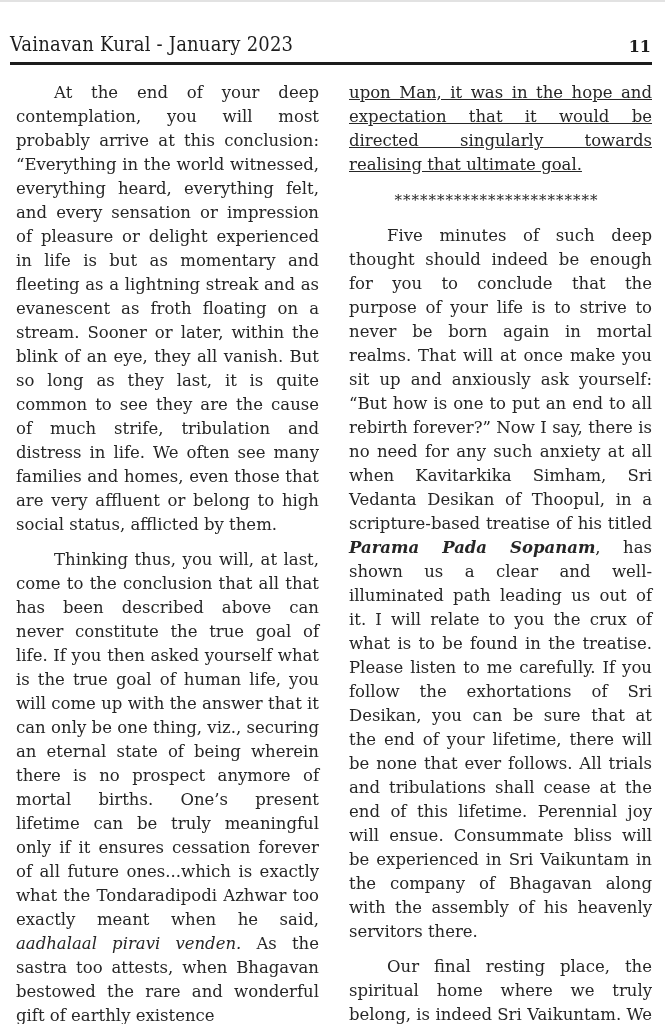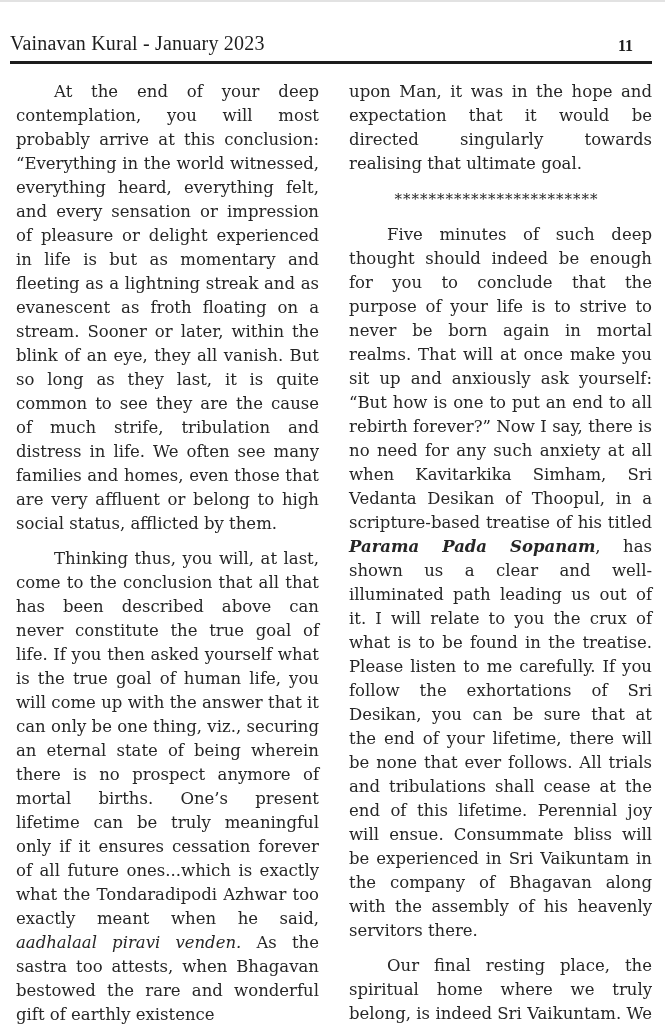--- a/index.html
+++ b/index.html
@@ -15,22 +15,21 @@
     border-top: 2px solid #e2e2e2;
     box-sizing: border-box;
     overflow: hidden;
     font-family: "DejaVu Serif", serif;
     color: #262626;
   }
   .header {
     display: flex;
     justify-content: space-between;
     align-items: flex-end;
-    padding: 30px 32px 6px 10px;
-    font-family: Liberation Serif, serif;
+    padding: 30px 14px 6px 10px;
   }
   .journal-title {
     font-size: 20px;
     font-weight: 400;
     color: #1d1d1d;
     letter-spacing: 0.2px;
     font-stretch: condensed;
   }
   .page-number {
     font-size: 16px;
@@ -57,20 +56,21 @@
     font-size: 16.5px;
     line-height: 24px;
     text-align: justify;
     color: #262626;
   }
   .column p.indent {
     text-indent: 38px;
   }
   .column p.no-indent {
     text-indent: 0;
+    text-decoration: underline;
   }
   .italic-phrase {
     font-style: italic;
   }
   .bold-italic-title {
     font-style: italic;
     font-weight: 700;
   }
   .separator {
     text-align: center;

